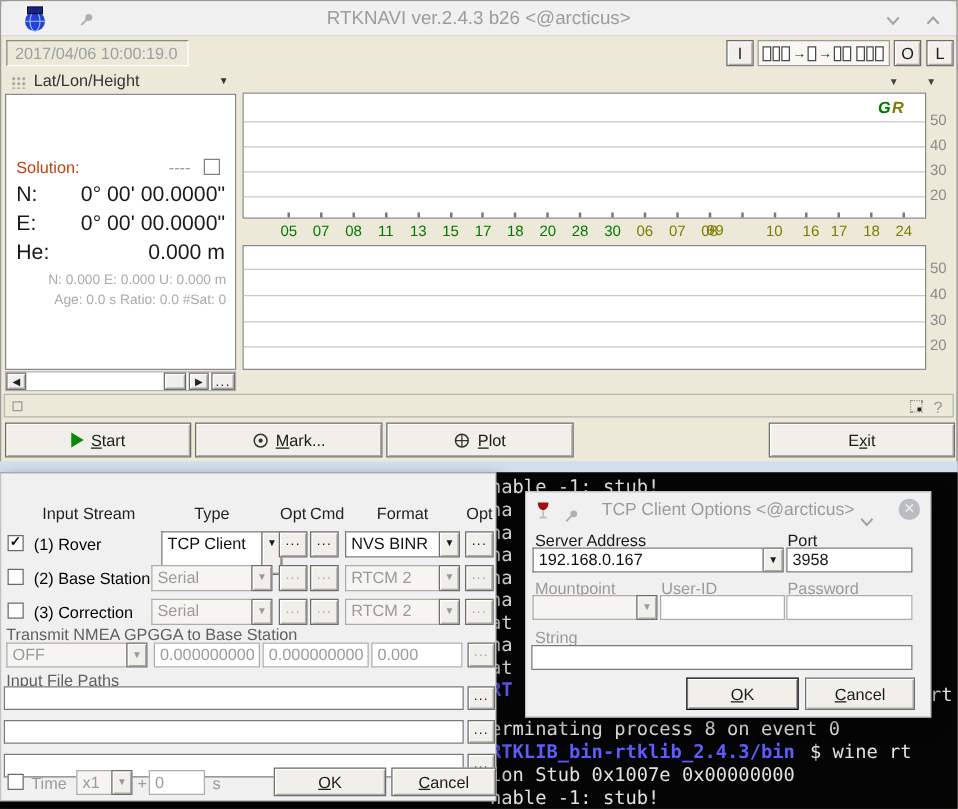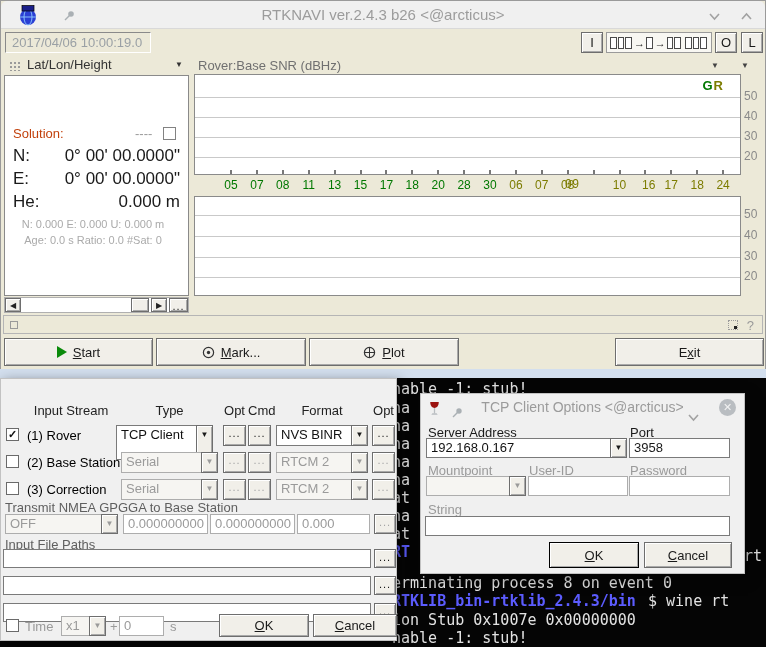--- a/index.html
+++ b/index.html
@@ -41,39 +41,39 @@
           background-image:radial-gradient(#9a9a9a 1px, transparent 1.2px);
           background-size:4px 4px; }
   #sol-type { left:24px; top:1px; width:160px; height:17px; color:#333; }
   #sol-type .arr { position:absolute; right:4px; top:3px; font-size:8px; color:#333; }
   #sol-box { left:1px; top:19px; width:185px; height:221px; background:#fff; border:1px solid #8a8a8a; }
   .sol-label { left:8px; font-size:13px; color:#c2410c; }
   .sol-dash { color:#9a9a9a; }
   .sol-check { width:13px; height:13px; background:#fff; border:1px solid #828282; }
   .coord-label { left:8px; font-size:17px; color:#1a1a1a; }
   .coord-value { left:10px; width:165px; text-align:right; font-size:17px; color:#1a1a1a; }
-  .sol-stats { left:0; width:176px; text-align:center; font-size:11px; color:#aaaaaa; }
+  .sol-stats { left:0; width:176px; text-align:right; font-size:11px; color:#aaaaaa; }
   #sol-scroll { left:1px; top:241px; width:185px; height:16px; background:#fff;
                 border:1px solid #b0b0b0; }
   .scr-btn { top:0px; height:14px; font-size:8px; line-height:13px; color:#222; }
 
   
   #snr-panel { left:192px; top:55px; width:572px; height:257px; background:#ece9d8; }
   #snr-title { left:5px; top:2px; color:#707070; font-size:13px; }
   .snr-dd { font-size:8px; color:#444; }
   .plotbox { left:1px; width:547px; background:#fff; border:1px solid #8a8a8a; }
   #plot1 { top:18px; height:101px; }
   #plot2 { top:140px; height:100px; }
   .gridline { position:absolute; left:0; width:100%; height:1px; background:#c9c9c9; }
   .ytick { width:20px; font-size:12px; color:#8a8a8a; left:551px; }
   .sat { width:20px; text-align:center; font-size:12px; top:122px; }
   .sys-gps { color:#007800; }
   .sys-glo { color:#7c7c00; }
   .sattick { position:absolute; width:2px; height:4px; background:#787878; bottom:0; }
-  #gr-legend { right:16px; top:3px; font-size:13px; font-weight:bold; letter-spacing:1px; }
+  #gr-legend { right:16px; top:3px; font-size:13px; font-weight:bold; letter-spacing:1px;font-style:italic; }
 
   
   #statusbar { left:2px; top:314px; width:760px; height:19px; background:#ece9d8;
                border:1px solid #b5b5b5; }
   #sb-sq { left:6px; top:5px; width:8px; height:8px; border:1px solid #9a9a9a; }
   #sb-grip { right:24px; top:4px; width:10px; height:10px; border:1px dotted #9a9a9a; }
   #sb-grip i { position:absolute; right:0px; bottom:0px; width:3px; height:3px; background:#222; }
   #sb-help { right:8px; top:2px; color:#9a9a9a; }
 
   .main-btn { top:337px; height:28px; font-size:13px; display:flex; align-items:center;
@@ -194,21 +194,20 @@
     </div>
     <div class="abs" id="sol-scroll">
       <span class="abs btn3d scr-btn" style="left:0; width:16px;">◀</span>
       <span class="abs btn3d scr-btn" style="left:126px; width:18px;"></span>
       <span class="abs btn3d scr-btn" style="left:146px; width:16px;">▶</span>
       <span class="abs btn3d scr-btn dots-btn" style="left:164px; width:19px;">...</span>
     </div>
   </div>
 
   <div class="abs" id="snr-panel">
-    <span class="abs" id="snr-title">Rover:Base SNR (dBHz)</span>
     <span class="abs snr-dd" style="left:518px; top:5px;">▼</span>
     <span class="abs snr-dd" style="left:548px; top:5px;">▼</span>
 
     <div class="abs plotbox" id="plot1">
       <span class="abs" id="gr-legend">
         <span class="sys-gps">G</span><span class="sys-glo">R</span>
       </span>
     <div class="gridline" style="top: 22px;"></div>
         <div class="gridline" style="top: 42px;"></div>
         <div class="gridline" style="top: 62px;"></div>
@@ -327,21 +326,21 @@
 
   <span class="abs hdr" style="left:20px; width:100px;">Input Stream</span>
   <span class="abs hdr" style="left:120px; width:97px;">Type</span>
   <span class="abs hdr" style="left:222px; width:23px;">Opt</span>
   <span class="abs hdr" style="left:247px; width:23px;">Cmd</span>
   <span class="abs hdr" style="left:275px; width:92px;">Format</span>
   <span class="abs hdr" style="left:371px; width:23px;">Opt</span>
 
   <div class="abs cb" style="left:5px; top:49px;"><span>✓</span></div>
   <span class="abs" style="left:26px; top:49px;">(1) Rover</span>
-  <div class="abs combo" style="left:115px; top:46px; width:97px; height:35px;">
+  <div class="abs combo" style="left:128px; top:46px; width:97px; height:35px;">
     <span class="val">TCP Client</span>
       <span class="abtn btn3d">▼</span>
   </div>
   <div class="abs btn3d dots-btn" style="left:222px; top:46px; width:23px; height:21px;">...</div>
   <div class="abs btn3d dots-btn" style="left:247px; top:46px; width:23px; height:21px;">...</div>
   <div class="abs combo" style="left:275px; top:46px; width:92px; height:21px;">
     <span class="val">NVS BINR</span>
       <span class="abtn btn3d">▼</span>
   </div>
   <div class="abs btn3d dots-btn" style="left:371px; top:46px; width:23px; height:21px;">...</div>

